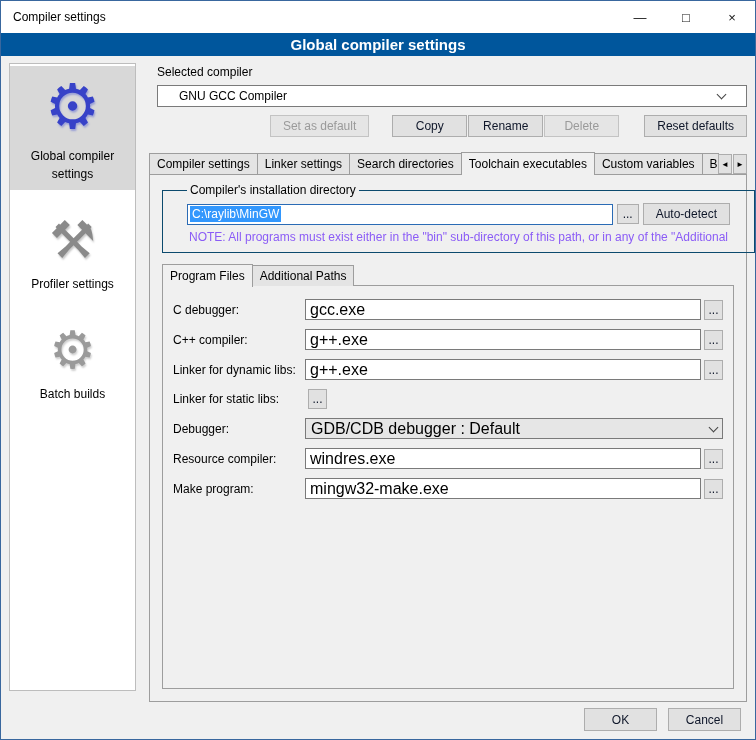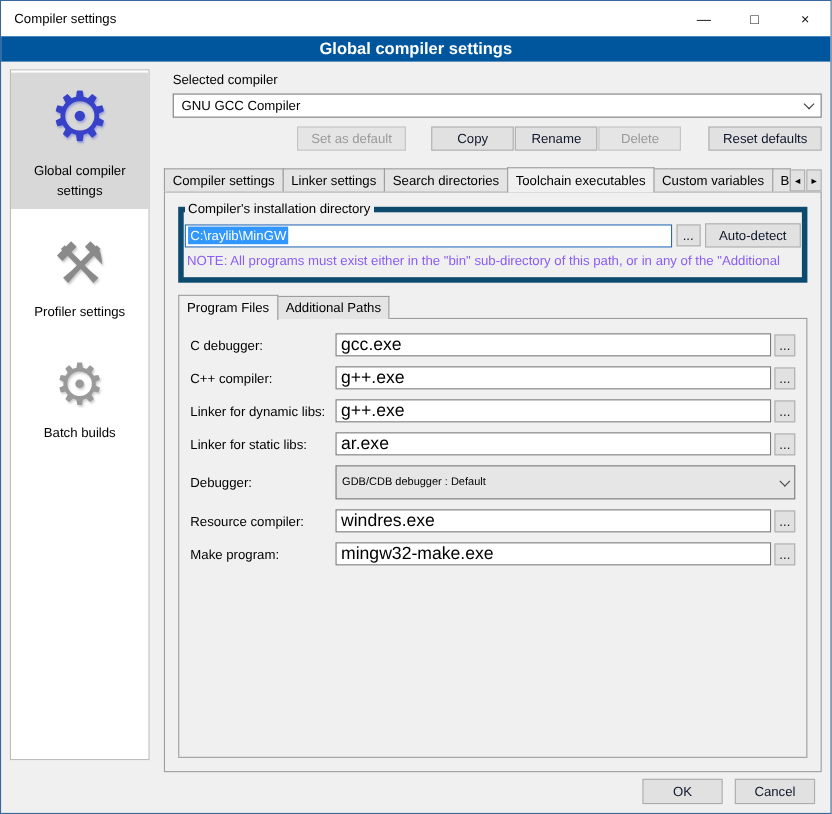--- a/index.html
+++ b/index.html
@@ -25,21 +25,21 @@
   .side-item.selected{ background:#d8d8d8; }
   .side-icon{ display:block; line-height:1; margin-bottom:8px; }
   .icon-blue{ font-size:62px; color:#3742c8; text-shadow:1px 2px 2px #9aa0d6; }
   .icon-steel{ font-size:52px; color:#8a8a8a; text-shadow:1px 2px 2px #c9c9c9; }
   .icon-gray{ font-size:52px; color:#9a9a9a; text-shadow:1px 2px 2px #cfcfcf; }
   .side-label{ font-size:12px; color:#000; line-height:1.25; }
   .main{ position:absolute; left:148px; top:7px; right:8px; }
   .sel-label{ font-size:12px; margin:2px 0 6px 8px; }
   
   .combo{ height:22px; border:1px solid #7a7a7a; background:#fff; display:flex;
-    align-items:center; justify-content:space-between; padding:0 7px; font-size:12px;
+    align-items:center; justify-content:space-between; padding:0 21px; font-size:12px;
     margin-left:8px; }
   .chev{ width:7px; height:7px; border-right:1.5px solid #444; border-bottom:1.5px solid #444;
     transform:rotate(45deg); margin-top:-3px; flex:none; }
   
   .btn{ height:22px; background:#e1e1e1; border:1px solid #adadad; font-size:12px;
     font-family:"Liberation Sans", sans-serif; padding:0 12px; color:#0f172a; cursor:default;
     display:inline-flex; align-items:center; justify-content:center; }
   .btn.disabled{ color:#9a9a9a; background:#e5e5e5; border-color:#c3c3c3; }
   .btn-sm{ padding:0 5px; min-width:19px; height:20px; }
   .btnrow{ margin-top:8px; display:flex; justify-content:flex-end; gap:1px; padding-left:8px; }
@@ -54,38 +54,38 @@
     white-space:nowrap; cursor:default; }
   .tab.active{ height:23px; background:#f0f0f0; margin-bottom:-1px; padding-bottom:1px;
     position:relative; z-index:3; }
   .tab.clip{ width:56px; overflow:hidden; }
   .tab-arrows{ margin-left:auto; display:flex; gap:1px; }
   .tab-arrow{ width:14px; height:20px; background:#e1e1e1; border:1px solid #adadad;
     font-size:8px; display:flex; align-items:center; justify-content:center; }
   
   .panel{ height:528px; border:1px solid #9d9d9d; background:#f0f0f0; position:relative;
     z-index:1; display:flex; flex-direction:column; }
-  fieldset.groupbox{ border:5px solid #0c4a6e; margin:8px 12px 0; padding:4px 1px 8px; }
+  fieldset.groupbox{ border:1px solid #0c4a6e; margin:8px 12px 0; padding:4px 24px 8px; }
   fieldset.groupbox legend{ font-size:12px; padding:0 3px; }
   .pathrow{ display:flex; gap:4px; align-items:center; margin-top:2px;justify-content:space-between; }
   .pathbox{ flex:1; height:21px; border:1px solid #2a6bb5; background:#fff; display:flex;
     align-items:center; padding:0 2px; font-size:12px; }
   .selection{ background:#3297fd; color:#fff; padding:1px 2px; }
   .note{ margin:5px 2px 0; font-size:12px; color:#8b5cf6; white-space:nowrap; overflow:hidden; }
   .subtabs{ margin:10px 0 0 12px; }
   .subpanel{ flex:1; margin:0 12px 12px; border:1px solid #9d9d9d; margin-top:-1px;
     background:#f0f0f0; padding:13px 10px; }
   
   .frow{ display:flex; align-items:center; margin-bottom:9px; }
   .flabel{ width:132px; font-size:12px; flex:none; }
   .field-input{ flex:1; height:21px; border:1px solid #7a7a7a; background:#fff;
     display:flex; align-items:center; padding:0 4px; font-size:16px; }
-  .field-combo{ flex:1; height:31px; border:1px solid #7a7a7a; background:#e6e6e6;
+  .field-combo{ flex:1; height:21px; border:1px solid #7a7a7a; background:#e6e6e6;
     display:flex; align-items:center; justify-content:space-between; padding:0 5px;
-    font-size:10px; }
+    font-size:16px; }
   .frow .btn-sm{ margin-left:3px; flex:none; width:19px; }
   
   .footer{ position:absolute; right:14px; bottom:8px; display:flex; gap:11px; }
   .footer .btn{ min-width:73px; height:23px; }
 </style>
 </head>
 <body>
 
 <div class="window">
 
@@ -187,23 +187,20 @@
           <div class="frow">
             <span class="flabel">Linker for dynamic libs:</span>
             <div class="field-input">
               <span>g++.exe</span>
             </div>
             <button class="btn btn-sm">...</button>
           </div>
 
           <div class="frow">
             <span class="flabel">Linker for static libs:</span>
-            <div class="field-input">
-              <span>ar.exe</span>
-            </div>
             <button class="btn btn-sm">...</button>
           </div>
 
           <div class="frow">
             <span class="flabel">Debugger:</span>
             <div class="field-combo">
               <span>GDB/CDB debugger : Default</span>
               <span class="chev"></span>
             </div>
           </div>

